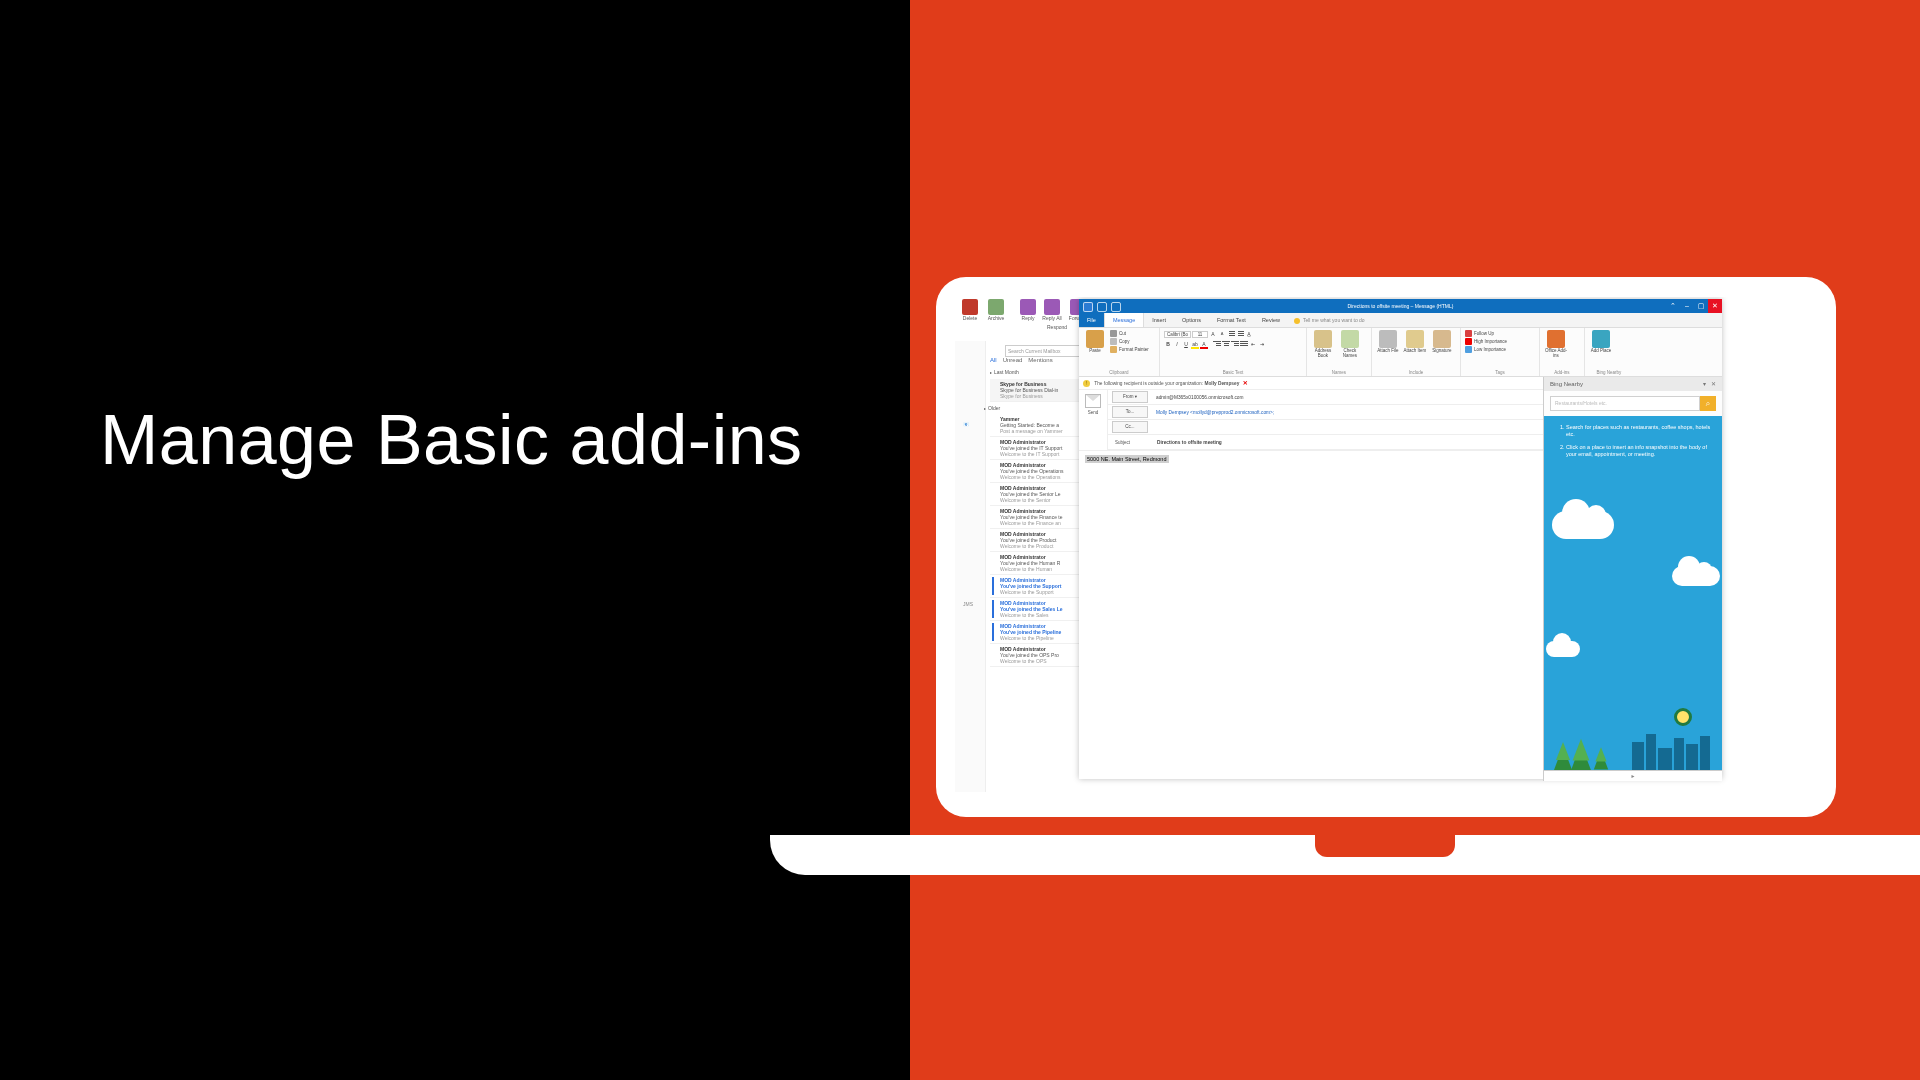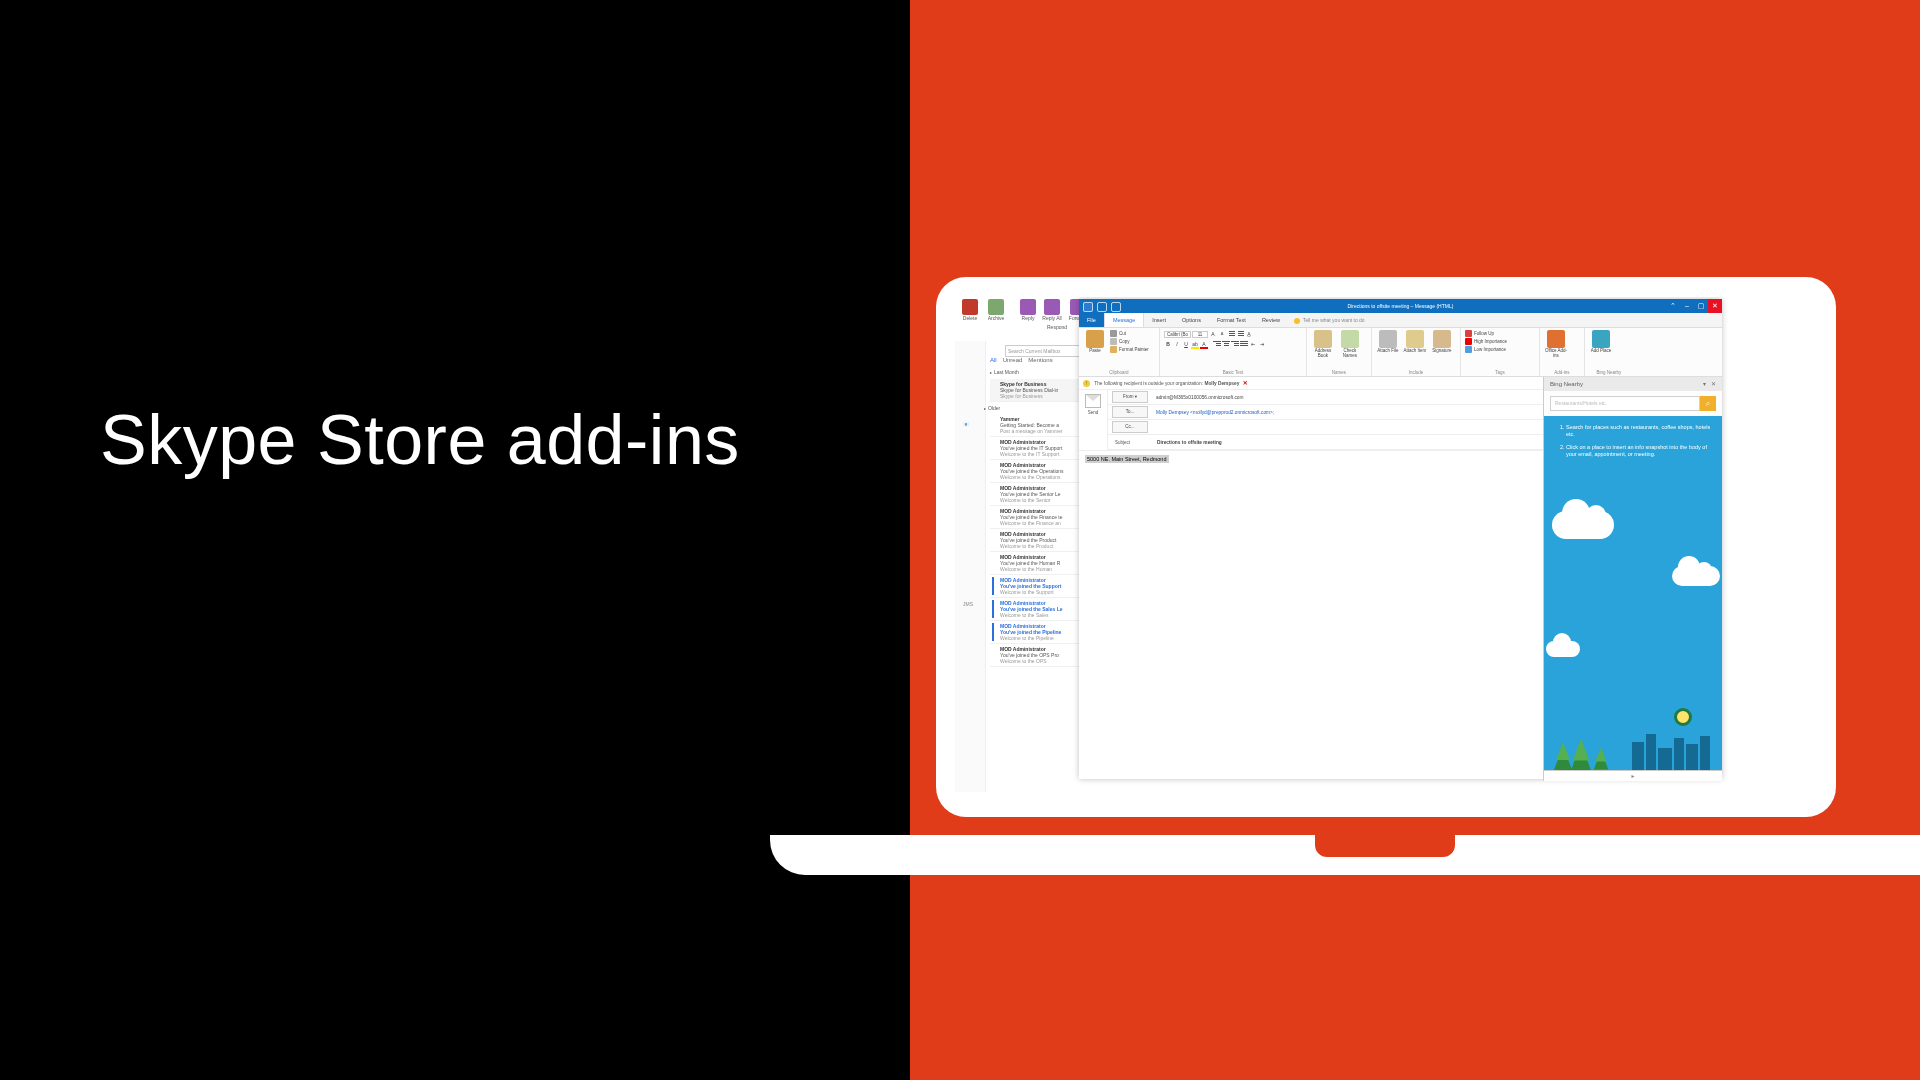--- a/index.html
+++ b/index.html
@@ -686,21 +686,21 @@
     text-align: center;
     line-height: 10px;
   }
 </style>
 </head>
 <body>
 
 <div class="stage">
   <div class="orange-panel"></div>
 
-  <div class="title">Skype Store add-ins</div>
+  <div class="title">Manage Basic add-ins</div>
 
   <div class="laptop-bezel"></div>
   <div class="laptop-base">
     <div class="laptop-notch"></div>
   </div>
 
   <div class="screen">
 
     <div class="outlook-back">
       <div class="back-icons">

